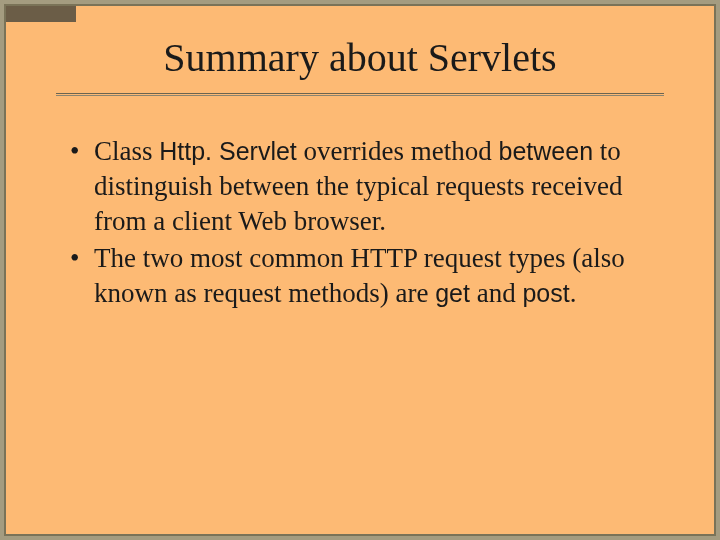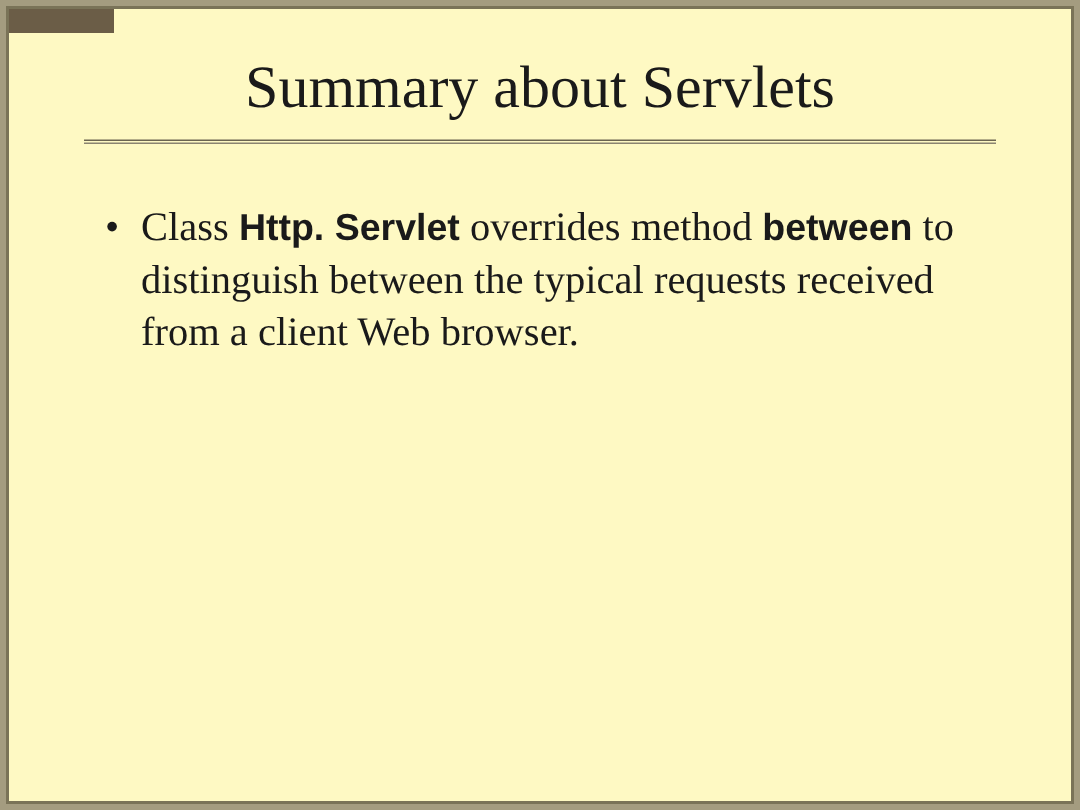--- a/index.html
+++ b/index.html
@@ -13,21 +13,21 @@
       background: #a49c80;
       position: relative;
       overflow: hidden;
     }
     .slide-frame {
       position: absolute;
       top: 4px;
       left: 4px;
       right: 4px;
       bottom: 4px;
-      background: #fef9c3;
+      background: #fdba74;
       border: 2px solid #7a7358;
       padding: 0;
     }
     .header-bar {
       position: absolute;
       top: 0;
       left: 0;
       width: 70px;
       height: 16px;
       background: #6b5d47;
@@ -69,29 +69,30 @@
       margin-bottom: 2px;
     }
     .bullet-item::before {
       content: "•";
       position: absolute;
       left: 4px;
       top: 0;
     }
     .bold-term {
       font-family: Arial, Helvetica, sans-serif;
-      font-weight: bold;
+      font-weight: normal;
       font-size: 25px;
     }
   </style>
 </head>
 <body>
 
 <div class="slide-frame">
   <div class="header-bar"></div>
   <h1 class="title">Summary about Servlets</h1>
   <div class="title-underline"></div>
   <div class="content">
     <ul class="bullet-list">
       <li class="bullet-item">Class <span class="bold-term">Http. Servlet</span> overrides method <span class="bold-term">between</span> to distinguish between the typical requests received from a client Web browser.</li>
+      <li class="bullet-item">The two most common HTTP request types (also known as request methods) are <span class="bold-term">get</span> and <span class="bold-term">post</span>.</li>
     </ul>
   </div>
 </div>
 
 </body></html>

